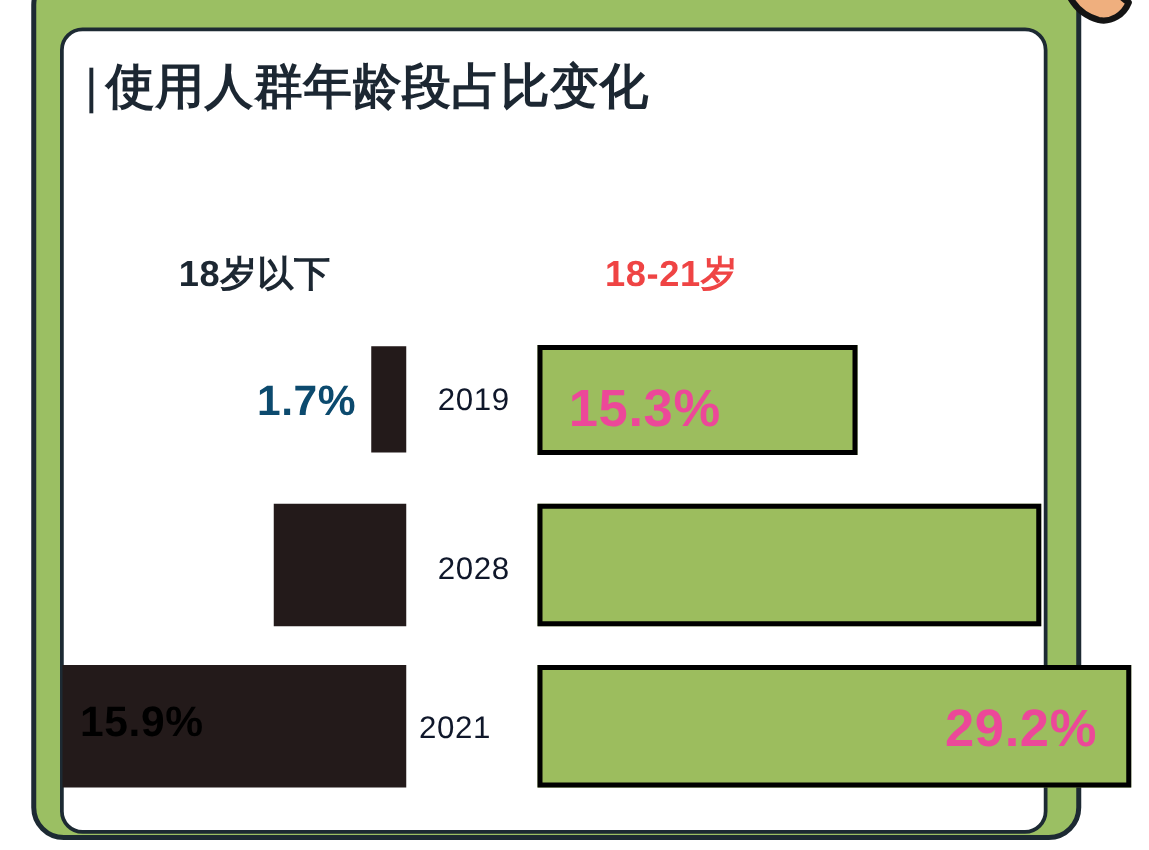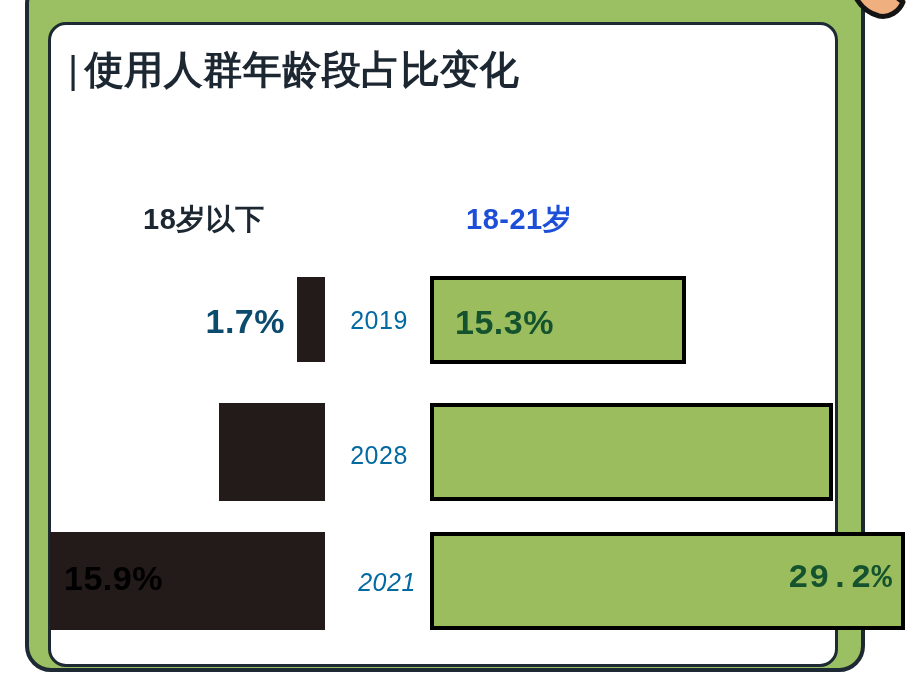--- a/index.html
+++ b/index.html
@@ -95,23 +95,23 @@
     letter-spacing: 0.5px;
     white-space: nowrap;
     text-align: right;
   }
   .col-head-left {
     left: 143px;
     top: 200px;
     color: #1c2732;
   }
   .col-head-right {
-    left: 466px;
+    left: 484px;
     top: 200px;
-    color: #1d4ed8;
+    color: #ef4444;
   }
 
   
   .rows {
     position: absolute;
     left: 0;
     top: 0;
     width: 919px;
     height: 680px;
     z-index: 3;
@@ -142,39 +142,39 @@
     font-size: 34px;
     font-weight: 700;
     letter-spacing: 0.5px;
     white-space: nowrap;
     text-align: right;
   }
 
   
   .year-label {
     position: absolute;
-    color: #0369a1;
+    color: #0f172a;
     font-size: 25px;
     font-weight: 400;
     letter-spacing: 0.5px;
     white-space: nowrap;
     text-align: center;
   }
 
   
   .bar-right {
     position: absolute;
     background: #9cbd5e;
     border: 4px solid #000000;
     box-sizing: border-box;
   }
   .bar-right-label-in {
     position: absolute;
-    color: #14532d;
-    font-size: 34px;
+    color: #ec4899;
+    font-size: 42px;
     font-weight: 700;
     letter-spacing: 0.5px;
     white-space: nowrap;
   }
 </style>
 </head>
 <body>
 
 <div id="stage">
 
@@ -209,19 +209,19 @@
       <div class="bar-left" style="left:219px; top:403px; width:106px; height:98px;"></div>
       <div class="bar-left-label-out" style="left:60px; top:428px; width:148px;"></div>
       <div class="year-label" style="left:335px; top:441px; width:88px;">2028</div>
       <div class="bar-right" style="left:430px; top:403px; width:403px; height:98px;"></div>
       <div class="bar-right-label-in" style="left:455px; top:430px;"></div>
     </div>
 
     <div class="row" style="top:0;">
       <div class="bar-left" style="left:50px; top:532px; width:275px; height:98px;"></div>
       <div class="bar-left-label-in" style="left:64px; top:559px;">15.9%</div>
-      <div class="year-label" style="left:343px; top:568px; width:88px;font-style:italic;">2021</div>
+      <div class="year-label" style="left:320px; top:568px; width:88px;">2021</div>
       <div class="bar-right" style="left:430px; top:532px; width:475px; height:98px;"></div>
-      <div class="bar-right-label-in" style="left:788px; top:559px;font-family:Liberation Mono, monospace;">29.2%</div>
+      <div class="bar-right-label-in" style="left:756px; top:559px;">29.2%</div>
     </div>
 
   </div>
 </div>
 
 </body></html>

